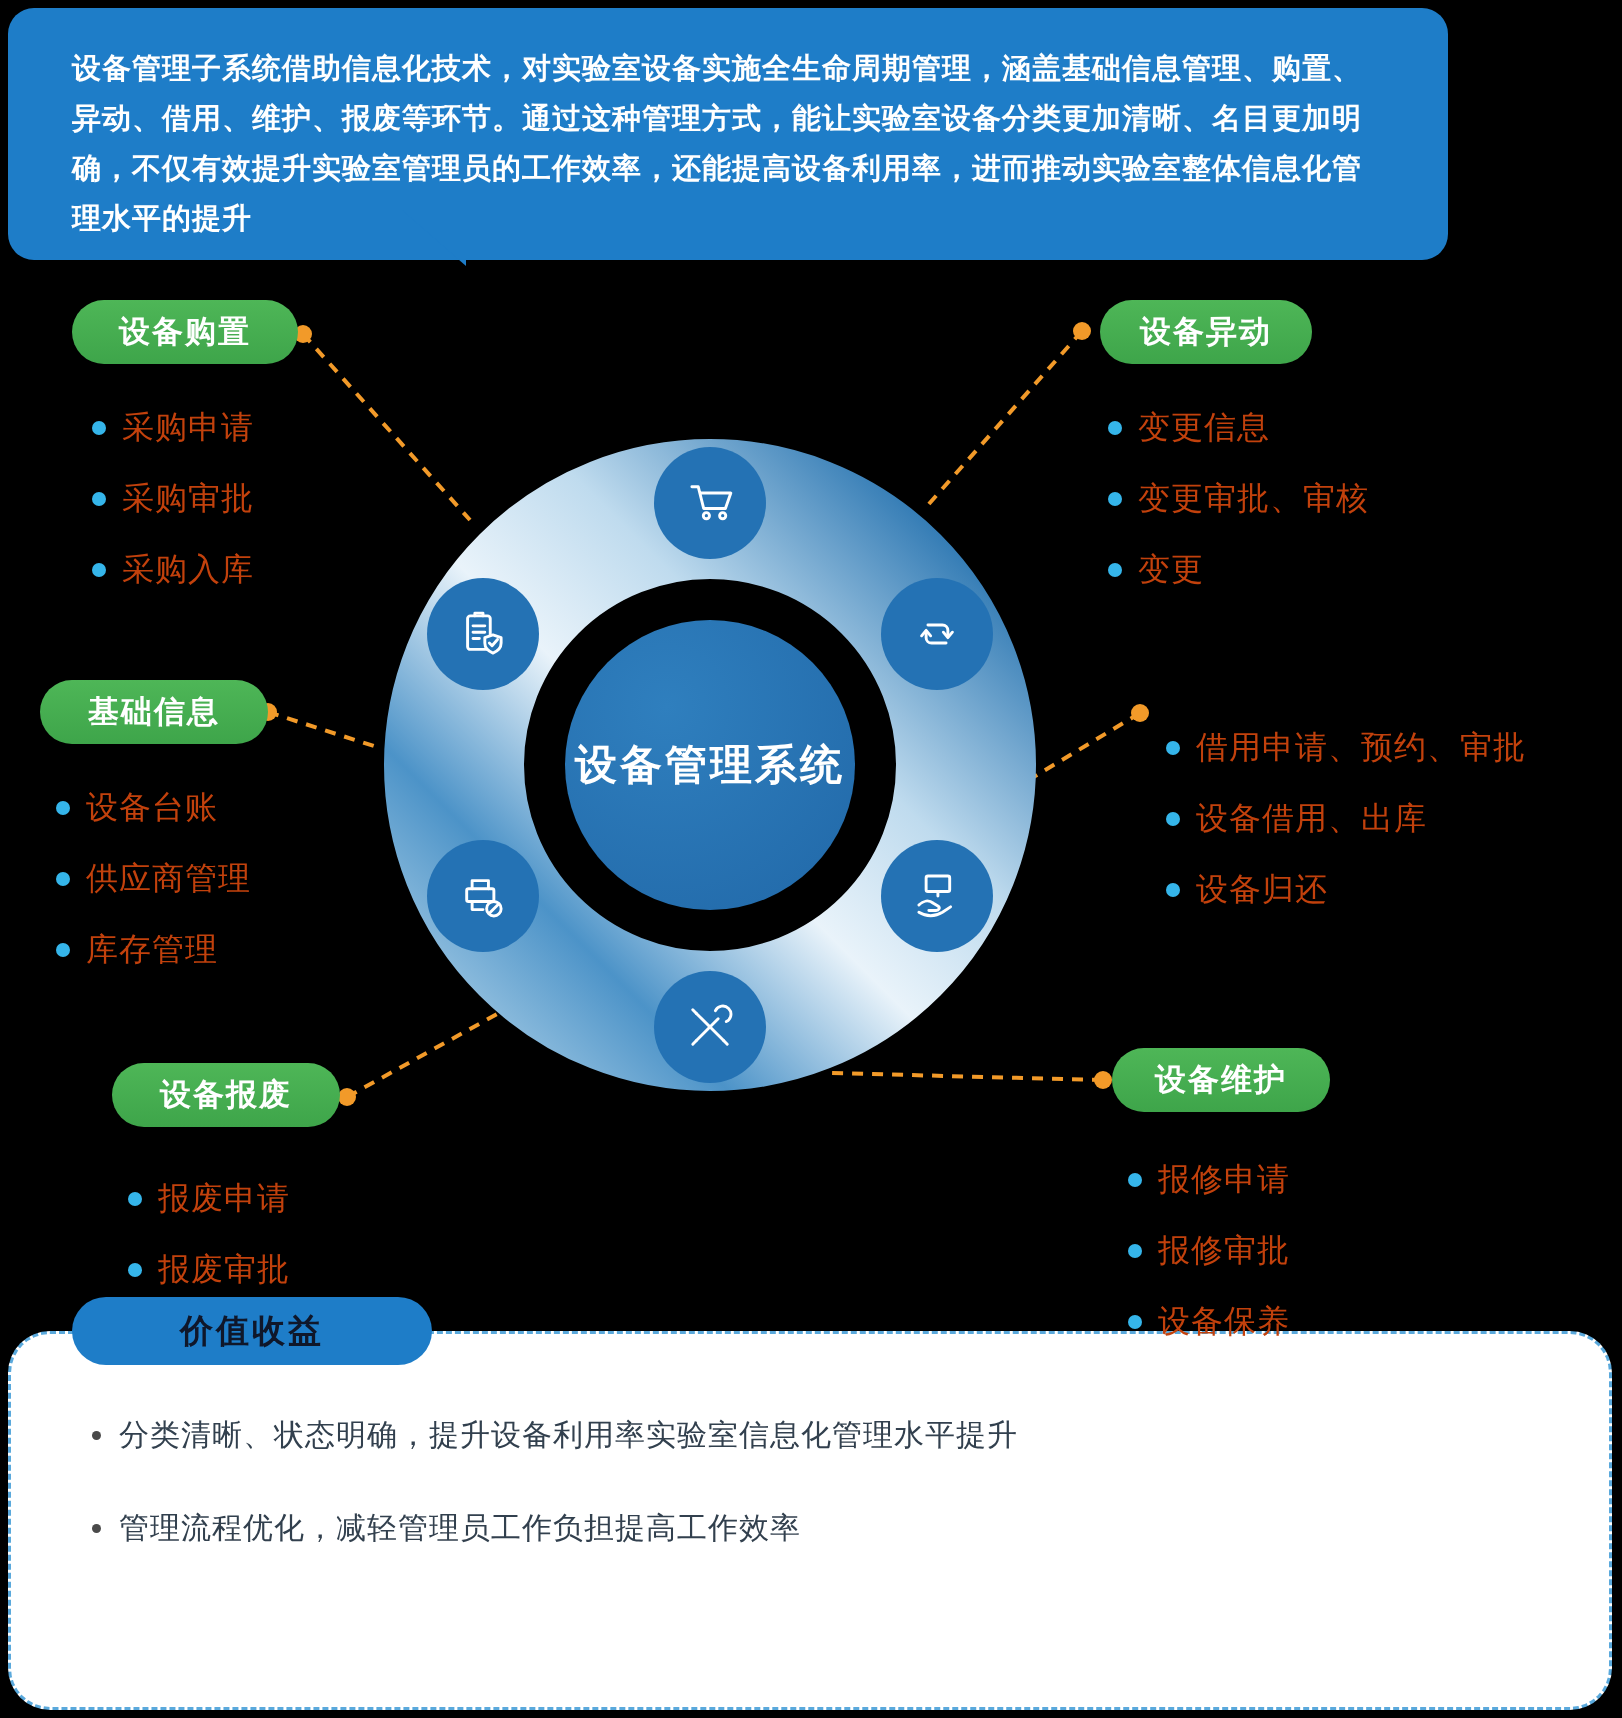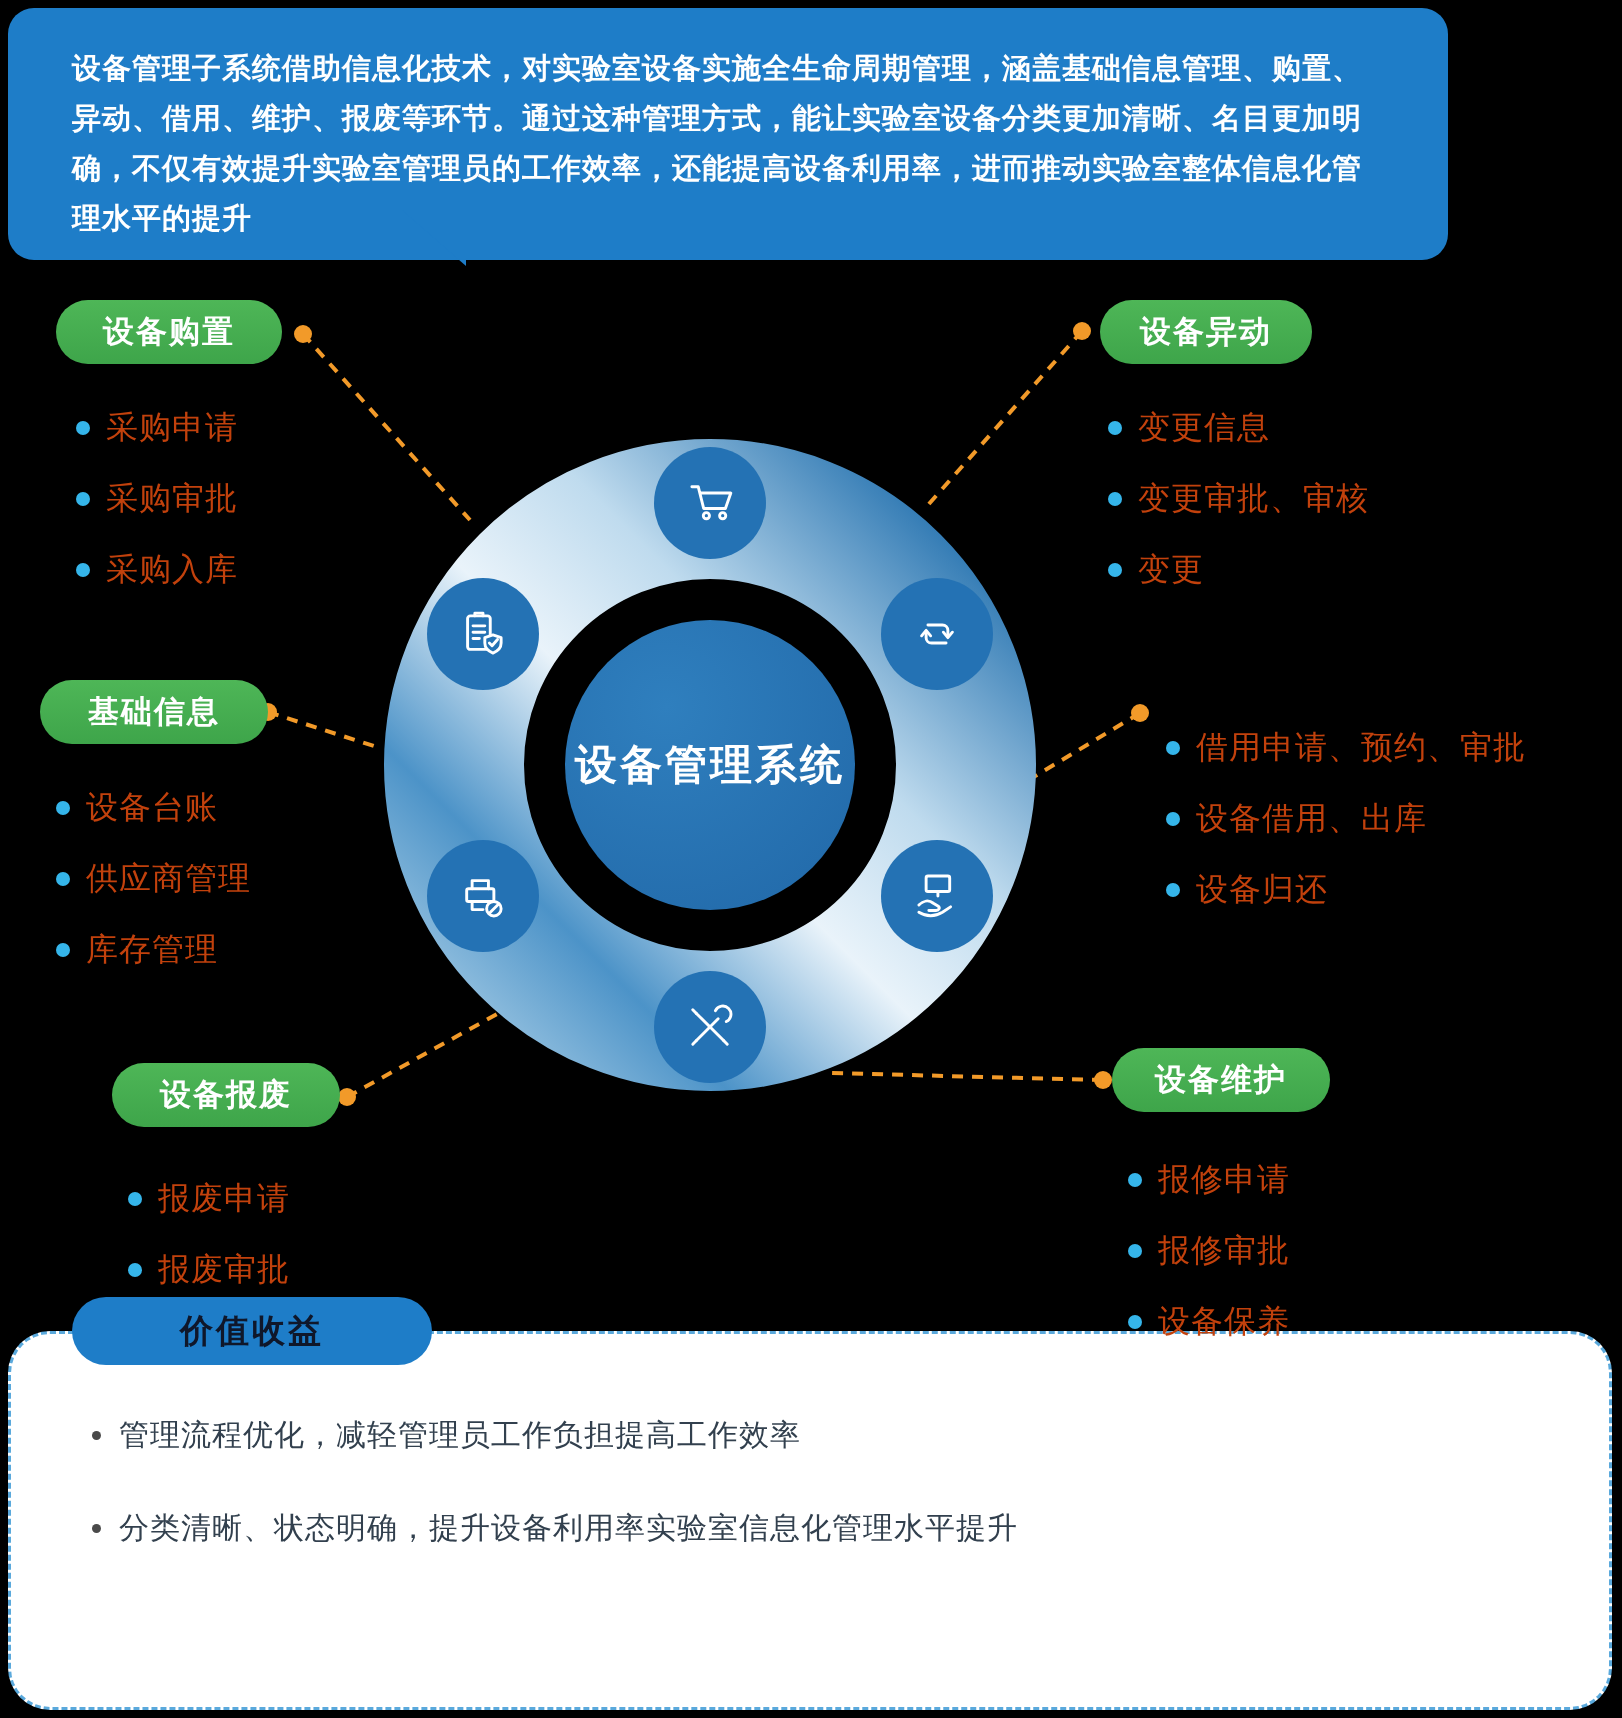--- a/index.html
+++ b/index.html
@@ -49,21 +49,21 @@
   .group { position: absolute; z-index: 3; }
   .pill {
     height: 64px; background: linear-gradient(180deg, #4eb657, #3ea54a); border-radius: 36px;
     color: #fff; font-size: 31px; font-weight: bold; letter-spacing: 2px;
     display: flex; align-items: center; justify-content: center;
   }
   .items { list-style: none; margin: 0; padding: 0; }
   .items li { display: flex; align-items: center; color: #c2410c; font-size: 32px; letter-spacing: 1px; margin-bottom: 27px; }
   .dot { width: 14px; height: 14px; border-radius: 50%; background: #35b5ea; margin-right: 16px; flex: 0 0 auto; }
 
-  .g-purchase { left: 56px;   top: 300px; }  .g-purchase .pill { width: 226px; }  .g-purchase .items { margin: 42px 0 0 20px; }
+  .g-purchase { left: 72px;   top: 300px; }  .g-purchase .pill { width: 226px; }  .g-purchase .items { margin: 42px 0 0 20px; }
   .g-change   { left: 1100px; top: 300px; }  .g-change .pill   { width: 212px; }  .g-change .items   { margin: 42px 0 0 8px; }
   .g-basic    { left: 40px;   top: 680px; }  .g-basic .pill    { width: 228px; }  .g-basic .items    { margin: 42px 0 0 16px; }
   .g-borrow   { left: 1150px; top: 680px; }  .g-borrow .pill   { width: 222px; }  .g-borrow .items   { margin: 46px 0 0 16px; }
   .g-scrap    { left: 112px;  top: 1063px; } .g-scrap .pill    { width: 228px; }  .g-scrap .items    { margin: 50px 0 0 16px; }
   .g-maintain { left: 1112px; top: 1048px; } .g-maintain .pill { width: 218px; }  .g-maintain .items { margin: 46px 0 0 16px; }
 
   
   .benefit-box {
     position: absolute; left: 8px; top: 1331px; width: 1604px; height: 379px;
     background: #fff; border: 3px dashed #5aa9dc; border-radius: 42px; z-index: 1;
@@ -274,21 +274,21 @@
           <span>设备保养</span>
         </li>
     </ul>
   </div>
 
   <div class="benefit-box"></div>
   <div class="benefit-pill">价值收益</div>
   <div class="benefit-lines">
     <div class="benefit-line">
         <span class="bdot"></span>
-        <span>管理流程优化，减轻管理员工作负担提高工作效率</span>
+        <span>分类清晰、状态明确，提升设备利用率实验室信息化管理水平提升</span>
       </div>
     <div class="benefit-line">
         <span class="bdot"></span>
-        <span>分类清晰、状态明确，提升设备利用率实验室信息化管理水平提升</span>
+        <span>管理流程优化，减轻管理员工作负担提高工作效率</span>
       </div>
   </div>
 
 </div>
 
 </body></html>

